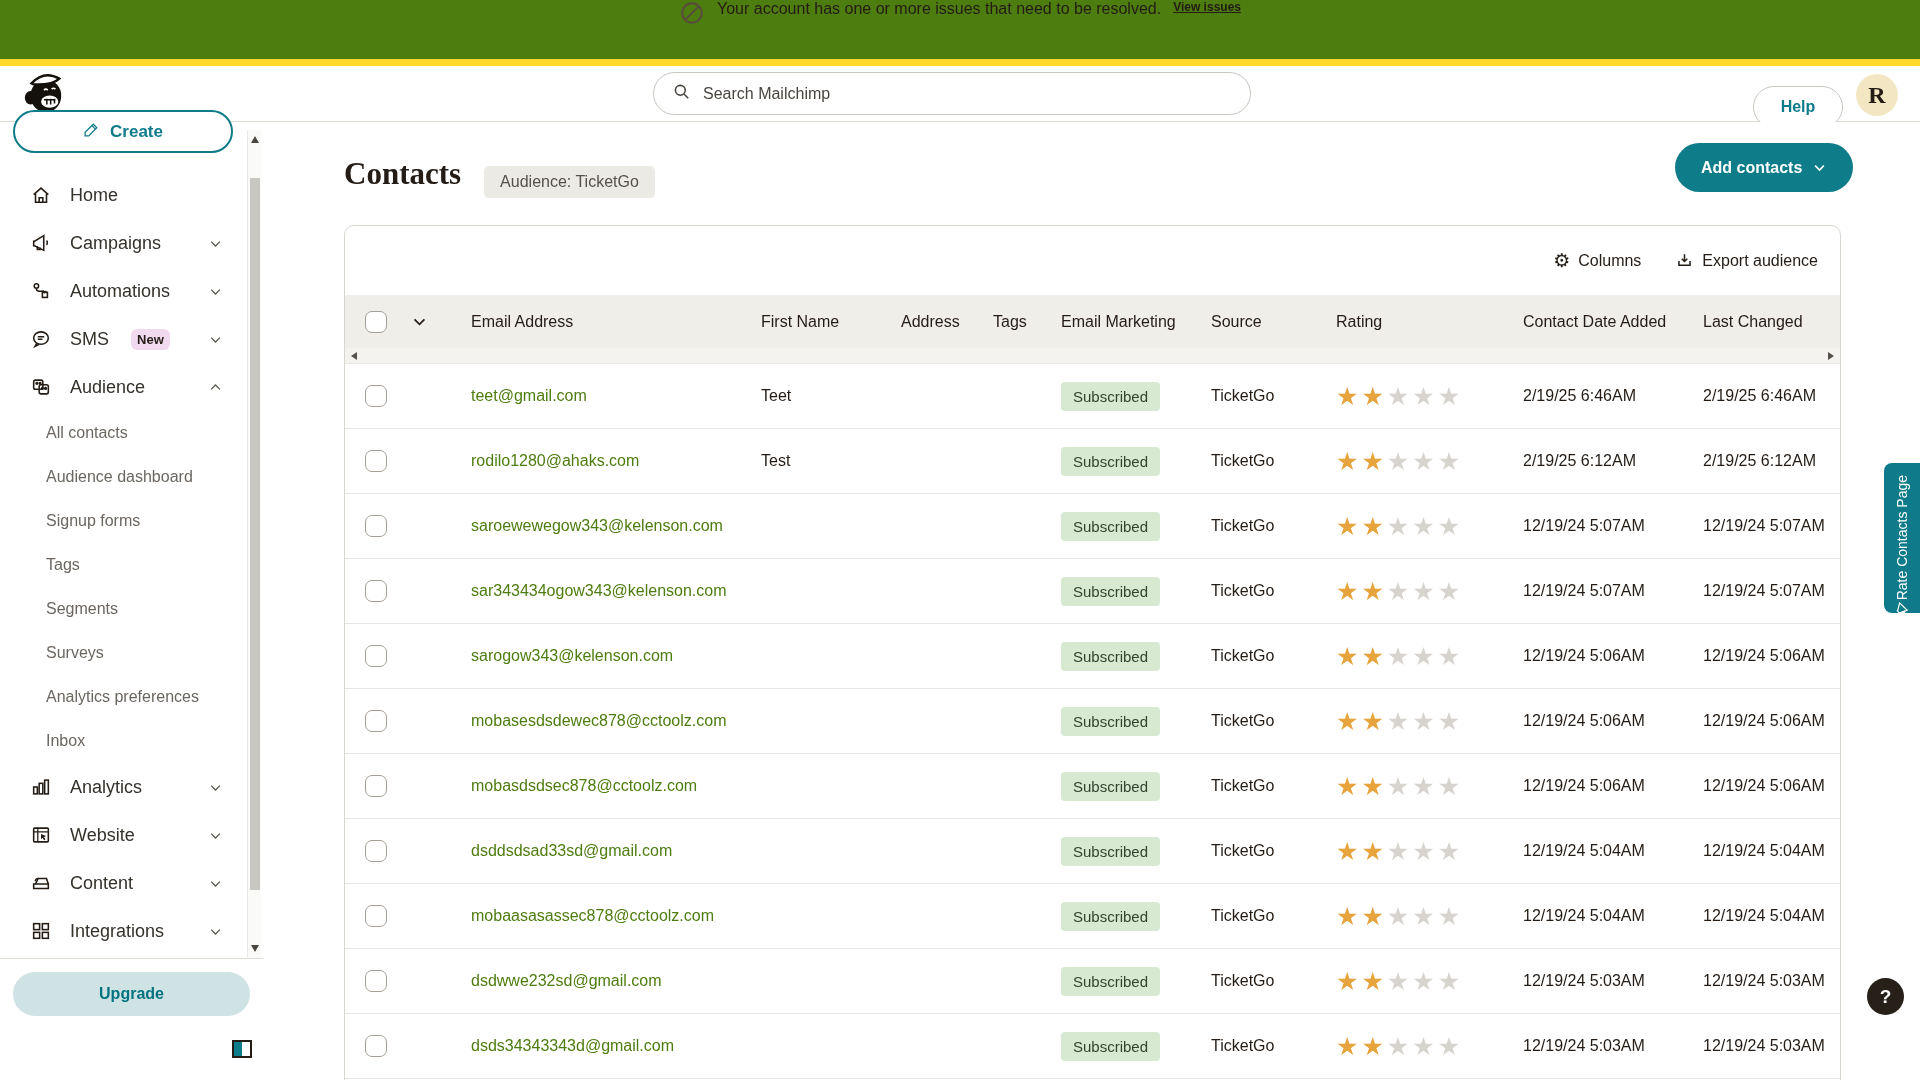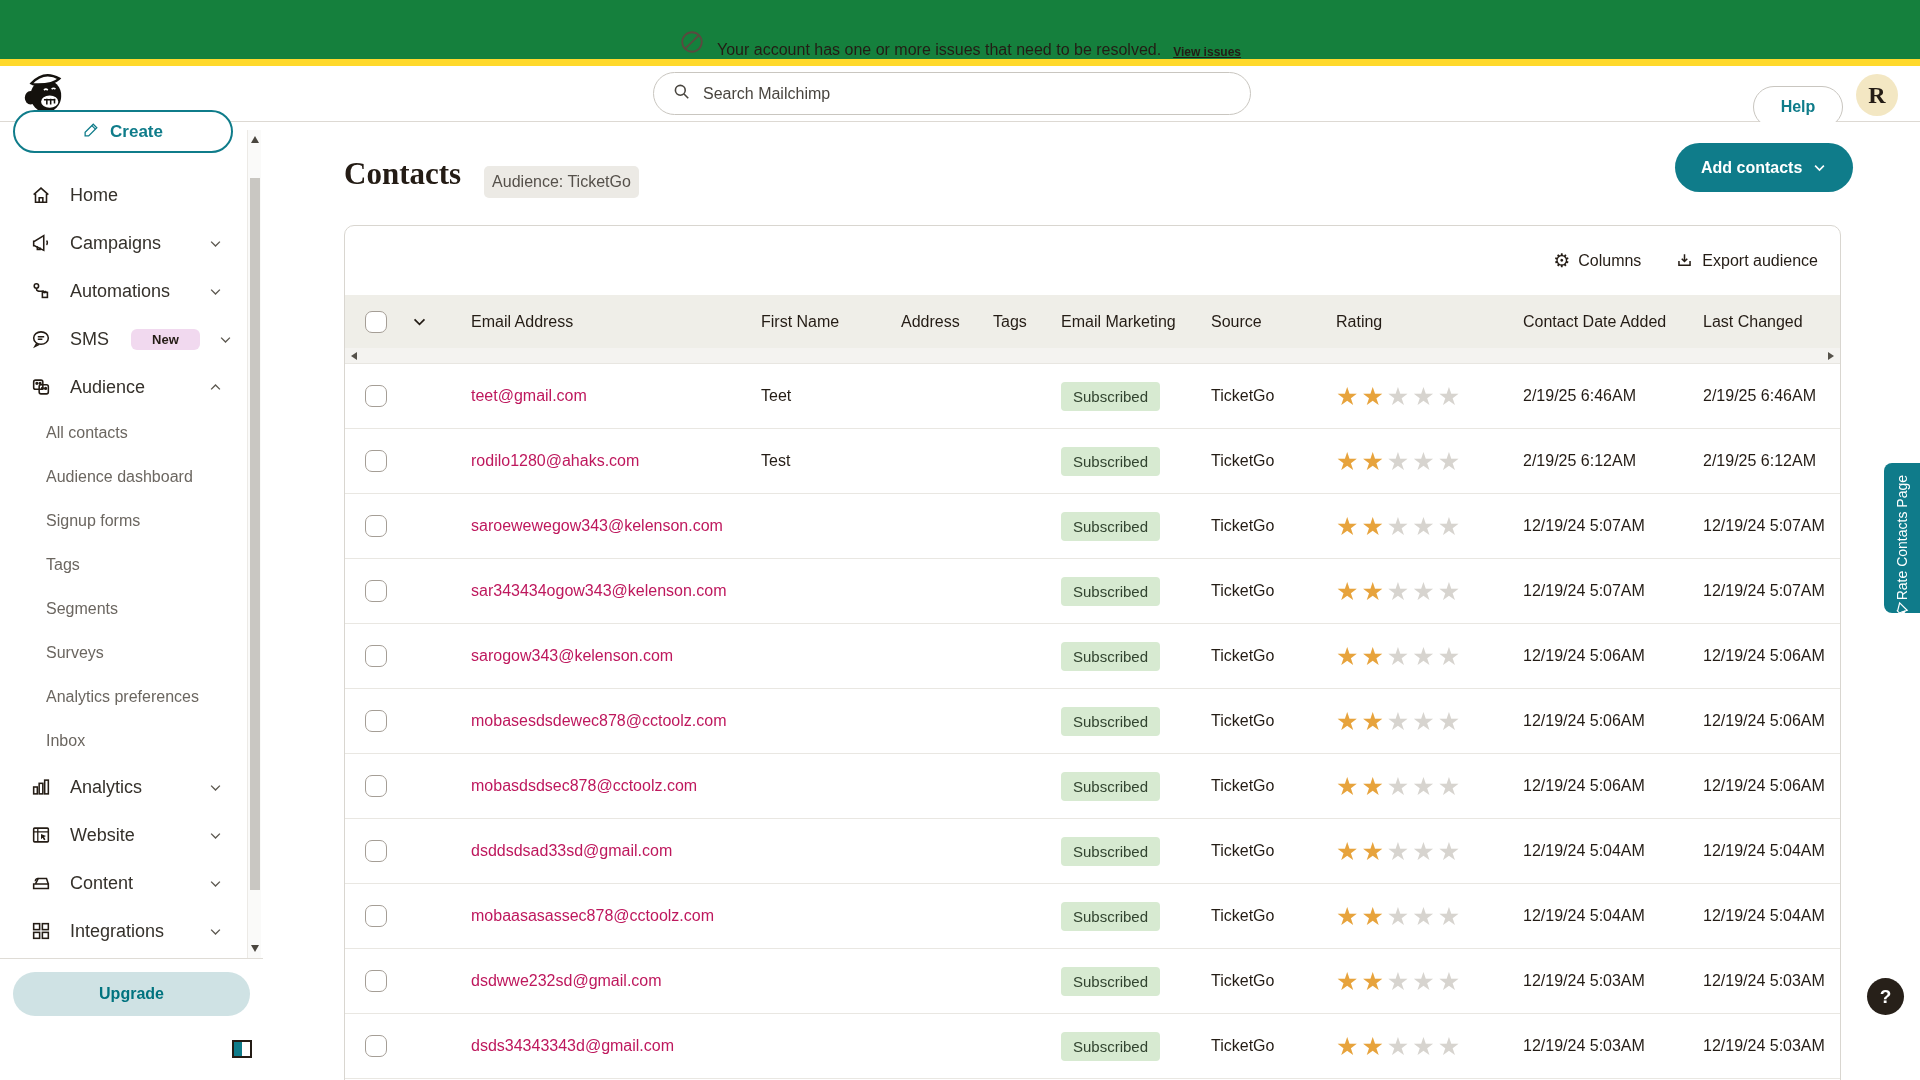--- a/index.html
+++ b/index.html
@@ -1,21 +1,21 @@
 <!DOCTYPE html>
 <html><head>
 <meta charset="utf-8">
 <style>
   * { margin:0; padding:0; box-sizing:border-box; }
   html,body { width:1920px; height:1080px; overflow:hidden; background:#fff;
     font-family:"Liberation Sans", sans-serif; color:#241c15; }
 
   
   .banner { position:absolute; left:0; top:0; width:1920px; height:59px;
-    background:#15803d; display:flex; align-items:flex-end; justify-content:center; gap:12px; }
+    background:#4d7c0f; display:flex; align-items:flex-start; justify-content:center; gap:12px; }
   .banner-text { font-size:16px; color:#241c15; }
   .banner-link { font-size:12px; font-weight:700; color:#241c15; text-decoration:underline; cursor:pointer; }
   .yellow-bar { position:absolute; left:0; top:59px; width:1920px; height:7px; background:#ffd92b; }
 
   
   .topbar { position:absolute; left:0; top:66px; width:1920px; height:56px; background:#fff;
     border-bottom:1px solid #ddd9d3; }
   .logo { position:absolute; left:20px; top:4px; width:46px; height:46px; cursor:pointer; }
   .search { position:absolute; left:653px; top:6px; width:598px; height:43px; border:1px solid #c9c6c0;
     border-radius:22px; display:flex; align-items:center; padding:0 18px; gap:12px; background:#fff; }
@@ -35,42 +35,42 @@
   
   .sidebar { position:absolute; left:0; top:122px; width:263px; height:958px; background:#fff; }
   .create-btn { position:absolute; left:13px; top:-12px; width:220px; height:43px; border:2px solid #0f7c8a;
     border-radius:22px; background:#fff; color:#0f7c8a; font-size:17px; font-weight:700;
     display:flex; align-items:center; justify-content:center; gap:10px; cursor:pointer; z-index:3; }
   .nav { position:absolute; left:0; top:49px; width:245px; }
   .nav-item { height:48px; display:flex; align-items:center; padding-left:30px; gap:18px;
     font-size:18px; color:#35312b; cursor:pointer; }
   .nav-item .chev { margin-left:auto; margin-right:22px; color:#5c5850; display:flex; }
   .new-badge { background:#f1d9ef; color:#241c15; font-size:13px; font-weight:700;
-    border-radius:6px; padding:3px 21px; margin-left:4px; }
+    border-radius:6px; padding:3px 6px; margin-left:4px; }
   .subnav .nav-sub { height:44px; display:flex; align-items:center; padding-left:46px;
     font-size:16px; color:#6b6660; cursor:pointer; }
   .side-divider { position:absolute; left:0; top:836px; width:263px; height:1px; background:#dfdcd6; }
   .upgrade-btn { position:absolute; left:13px; top:850px; width:237px; height:44px; border:none;
     border-radius:22px; background:#cfe2e4; color:#00737f; font-size:16px; font-weight:700; cursor:pointer;text-align:center; }
   .collapse-icon { position:absolute; left:232px; top:918px; width:20px; height:18px;
     border:2px solid #241c15; cursor:pointer; }
   .collapse-icon::before { content:""; position:absolute; left:0; top:0; width:8px; height:14px; background:#0f7c8a; }
   .side-scroll { position:absolute; left:247px; top:8px; width:14px; height:828px;
     background:#fafaf9; border-left:1px solid #eceae6; cursor:pointer; }
   .side-scroll .thumb { position:absolute; left:2px; top:48px; width:10px; height:712px; background:#c9c7c2; }
   .tri-up { position:absolute; left:3px; top:6px; width:0; height:0;
     border-left:4px solid transparent; border-right:4px solid transparent; border-bottom:7px solid #4a463f; }
   .tri-down { position:absolute; left:3px; bottom:6px; width:0; height:0;
     border-left:4px solid transparent; border-right:4px solid transparent; border-top:7px solid #4a463f; }
 
   
   .content { position:absolute; left:263px; top:122px; width:1657px; height:958px; background:#fff; }
   .page-head { position:absolute; left:81px; top:28px; display:flex; align-items:center; gap:23px; }
   .page-title { font-family:"Liberation Serif", serif; font-size:31px; font-weight:700; color:#241c15; }
-  .aud-badge { background:#eceae5; border-radius:5px; padding:7px 8px; font-size:16px; color:#55504a;margin-top:16px; }
+  .aud-badge { background:#eceae5; border-radius:5px; padding:7px 16px; font-size:16px; color:#55504a;margin-top:16px; }
   .add-contacts { position:absolute; left:1412px; top:21px; height:49px; padding:0 26px; border:none;
     border-radius:25px; background:#0f7c8a; color:#fff; font-size:16px; font-weight:700;
     display:flex; align-items:center; gap:10px; cursor:pointer; }
 
   .card { position:absolute; left:81px; top:103px; width:1497px; height:900px;
     border:1px solid #d9d6d0; border-radius:10px; background:#fff; overflow:hidden; }
   .card-toolbar { height:69px; display:flex; align-items:center; justify-content:flex-end; gap:34px; padding-right:22px; }
   .tool-btn { display:flex; align-items:center; gap:8px; font-size:16px; font-weight:500; color:#241c15; cursor:pointer; }
   .gear-glyph { font-size:19px; line-height:1; }
 
@@ -80,21 +80,21 @@
   .hscroll { position:relative; height:16px; background:#f4f3f0; border-bottom:1px solid #e8e6e1; }
   .hscroll .h-left { position:absolute; left:6px; top:4px; width:0; height:0;
     border-top:4px solid transparent; border-bottom:4px solid transparent; border-right:6px solid #56524b; }
   .hscroll .h-right { position:absolute; right:6px; top:4px; width:0; height:0;
     border-top:4px solid transparent; border-bottom:4px solid transparent; border-left:6px solid #56524b; }
 
   .data-row { height:65px; border-bottom:1px solid #e9e7e2; font-size:16px; background:#fff; }
   .cb { width:22px; height:22px; border:1.5px solid #a59e96; border-radius:7px; background:#fff;
     margin-left:20px; cursor:pointer; }
   .chev-cell { display:flex; color:#241c15; cursor:pointer; }
-  .email-link { color:#be185d; font-weight:500; text-decoration:none; cursor:pointer; }
+  .email-link { color:#4d7c0f; font-weight:500; text-decoration:none; cursor:pointer; }
   .badge-sub { display:inline-block; background:#d7ead1; color:#31432f; border-radius:4px;
     padding:6px 12px; font-size:15px; }
   .stars { letter-spacing:3px; font-size:25px; line-height:1; }
   .star { color:#d7d4cf; }
   .star.filled { color:#e7a33c; }
 
   
   .rate-tab { position:absolute; left:1884px; top:463px; width:36px; height:150px; background:#0f7b8a;
     border-radius:8px 0 0 8px; cursor:pointer; display:flex; flex-direction:column; align-items:center; }
   .rate-tab .vtext { writing-mode:vertical-rl; transform:rotate(180deg); color:#fff; font-size:14px;

